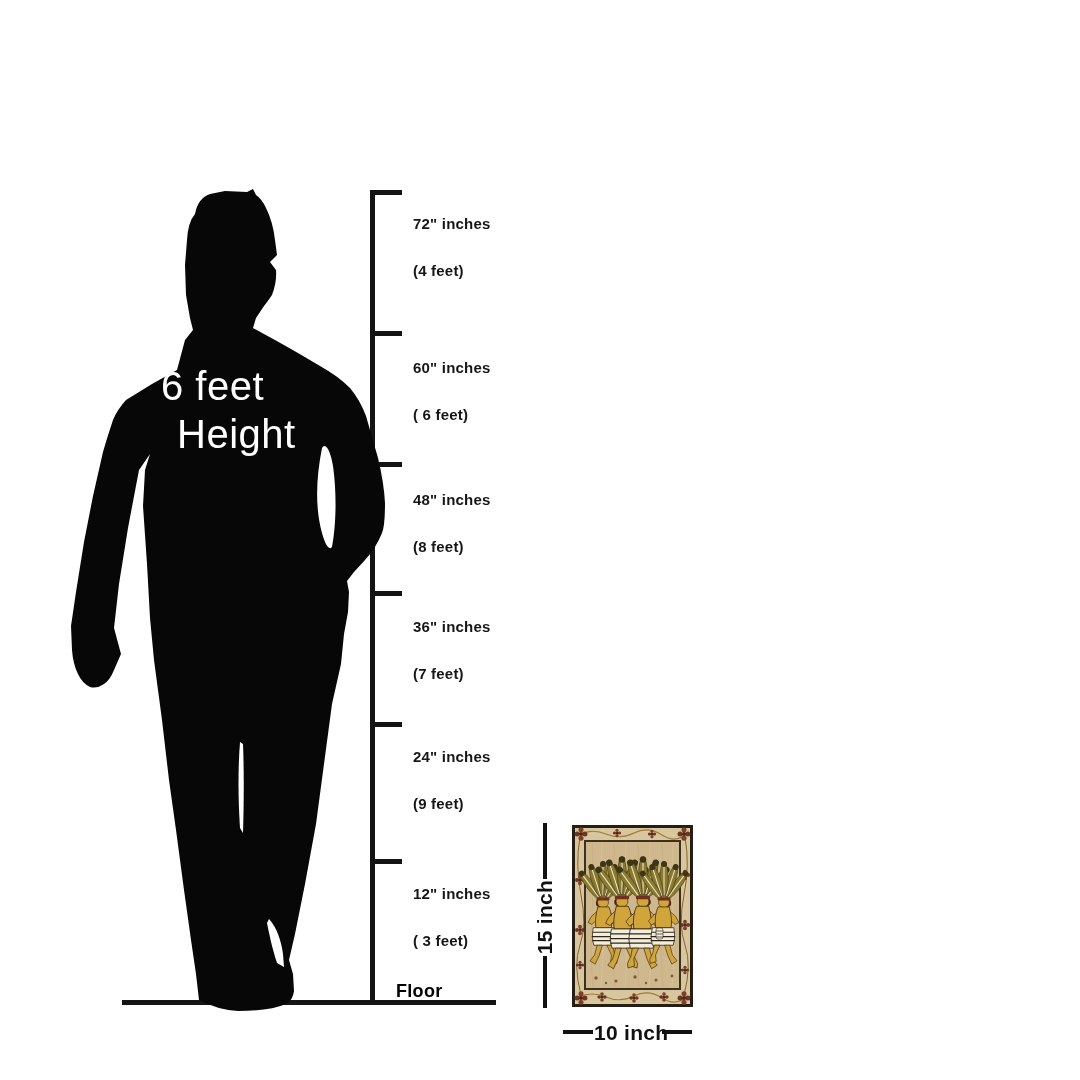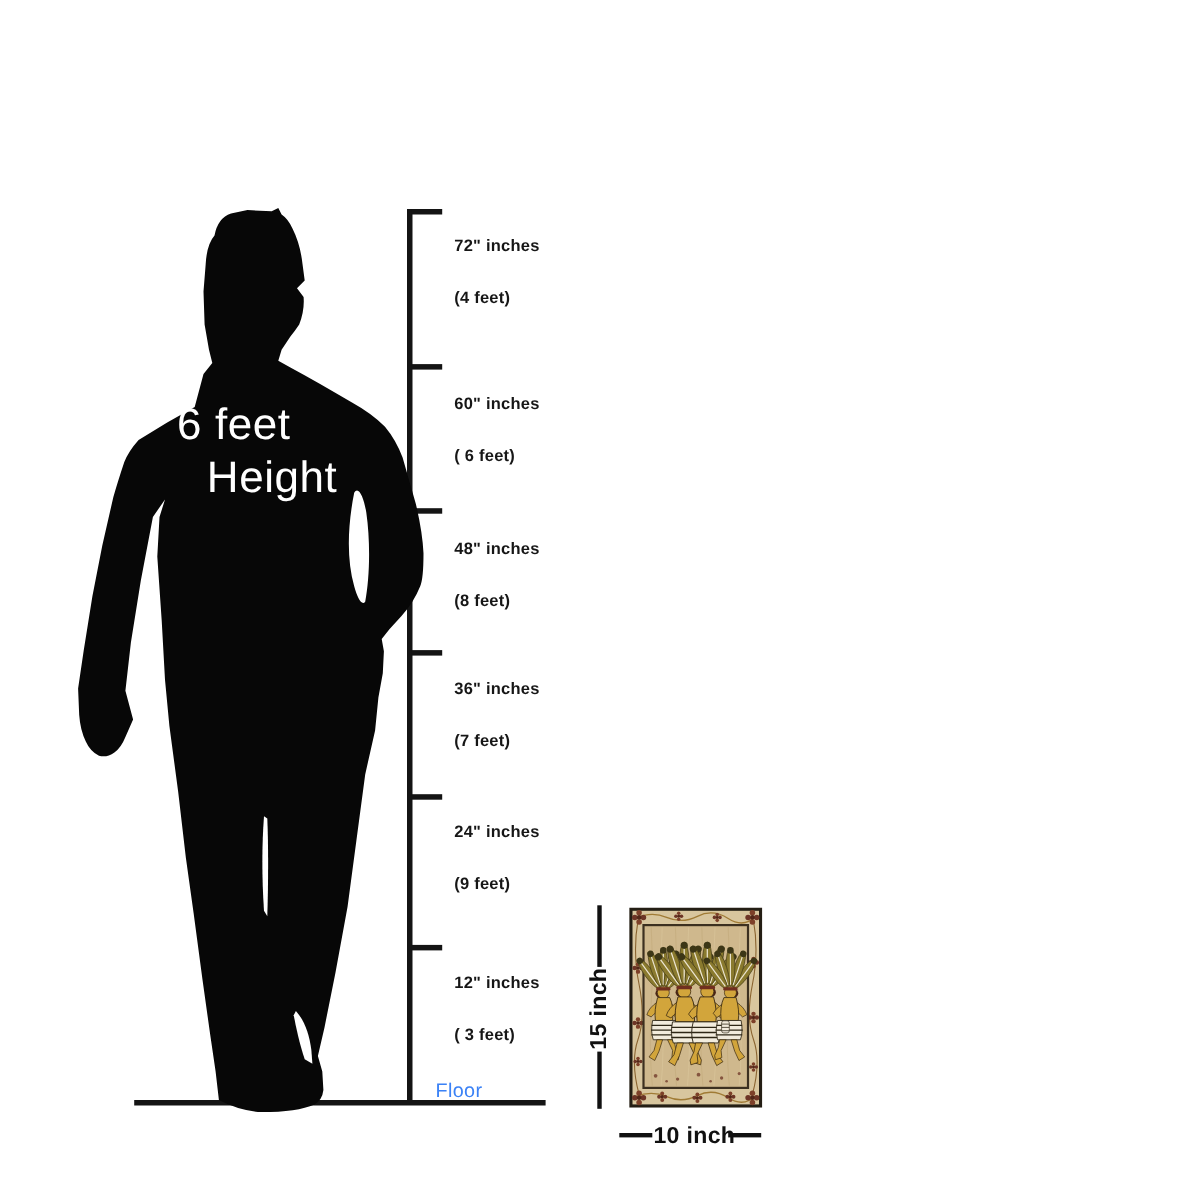--- a/index.html
+++ b/index.html
@@ -4,27 +4,27 @@
 <style>
   html,body{margin:0;padding:0;}
   body{font-family:"Liberation Sans",sans-serif;background:#ffffff;}
   #canvas{position:relative;width:1080px;height:1080px;background:#ffffff;overflow:hidden;}
 
   
   .ruler-vline{position:absolute;left:370px;top:190px;width:5px;height:813px;background:#141414;z-index:1;}
   .ruler-tick{position:absolute;left:374px;width:28px;height:5px;background:#141414;z-index:1;}
   .tick-label{position:absolute;left:413px;z-index:1;color:#161616;font-weight:bold;font-size:15px;line-height:15.5px;letter-spacing:0.2px;white-space:pre;}
   .floor-line{position:absolute;left:122px;top:1000px;width:374px;height:5px;background:#141414;z-index:1;}
-  .floor-label{position:absolute;left:396px;top:981px;font-size:18px;font-weight:normal;color:#3b82f6;z-index:1;letter-spacing:0.3px;}
+  .floor-label{position:absolute;left:396px;top:981px;font-size:18px;font-weight:bold;color:#000000;z-index:1;letter-spacing:0.3px;}
 
   
   .silhouette-svg{position:absolute;left:60px;top:188px;width:330px;height:827px;z-index:2;}
   .sil-text{position:absolute;z-index:3;color:#ffffff;font-weight:normal;font-size:40px;line-height:40px;letter-spacing:0.5px;white-space:nowrap;}
   .sil-text.l1{left:161px;top:366px;}
-  .sil-text.l2{left:188px;top:414px;}
+  .sil-text.l2{left:177px;top:414px;}
 
   
   .artwork-svg{position:absolute;left:572px;top:825px;width:121px;height:182px;z-index:2;}
 
   
   .dim-v-seg{position:absolute;left:543px;width:3.5px;background:#111;z-index:2;}
   .dim-v-seg.top{top:823px;height:56px;}
   .dim-v-seg.bot{top:956px;height:52px;}
   .dim-v-label{position:absolute;left:545px;top:917px;transform:translate(-50%,-50%) rotate(-90deg);font-size:21px;font-weight:bold;color:#111;white-space:nowrap;z-index:2;letter-spacing:0.3px;}
   .dim-h-seg{position:absolute;top:1030px;width:30px;height:3.5px;background:#111;z-index:2;}

